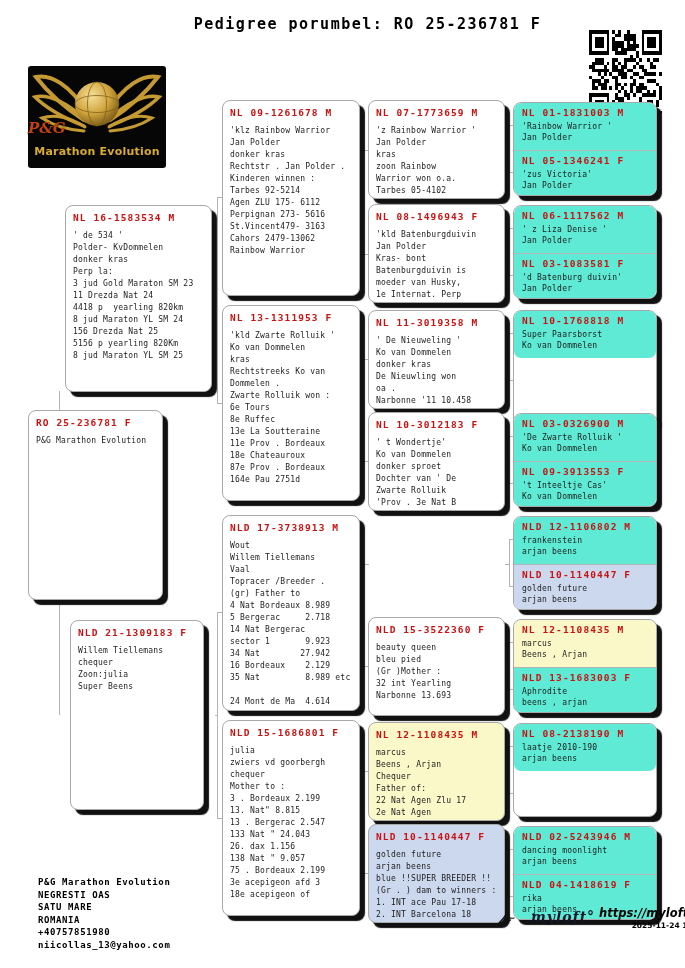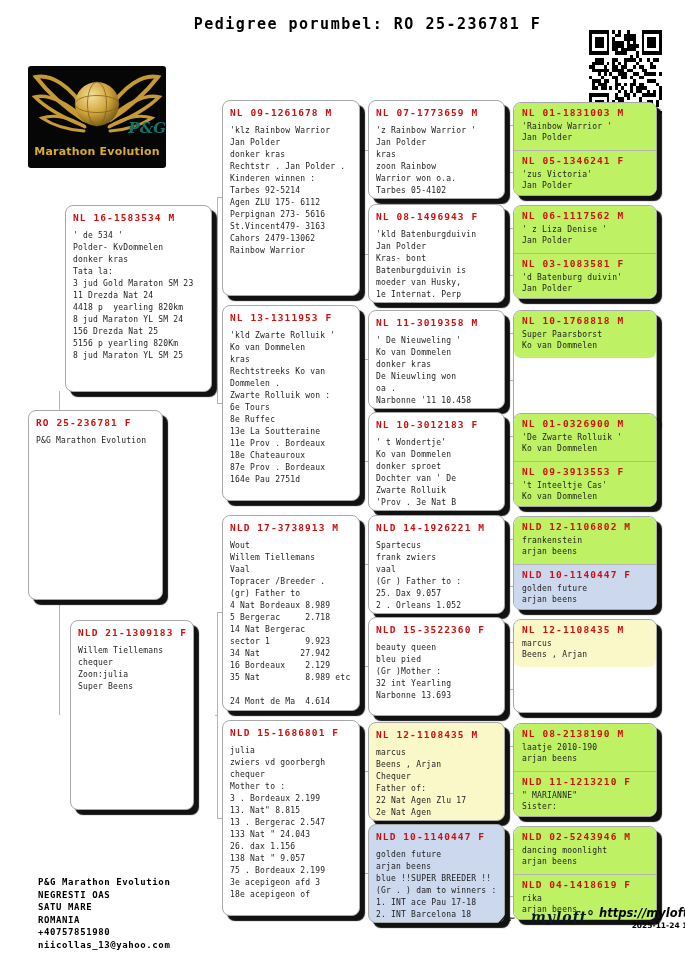--- a/index.html
+++ b/index.html
@@ -8,34 +8,34 @@
   .title{position:absolute;left:50px;top:15px;width:635px;text-align:center;
          font-size:15px;font-weight:bold;letter-spacing:1.5px;color:#000;white-space:pre}
   
   .box,.gbox{position:absolute;background:#fff;border:1px solid #a8a8a8;border-radius:8px;
         box-shadow:5px 5px 1px #111;z-index:2;overflow:hidden;box-sizing:border-box}
   .box{padding:6px 7px 0 7px}
   .ring{font-size:9.5px;font-weight:bold;letter-spacing:1.1px;color:#cc1111;
         margin-bottom:6px;white-space:pre;line-height:12px}
   .body .line{font-size:8px;line-height:12px;letter-spacing:0.2px;color:#1c1c1c;white-space:pre;min-height:12px}
   .gbox{padding:0}
-  .gentry{height:47px;box-sizing:border-box;padding:4px 8px 0 8px;background:#bef264}
+  .gentry{height:47px;box-sizing:border-box;padding:4px 8px 0 8px;background:#5eead4}
   .gentry + .gentry{border-top:1px solid #b5b5b5}
   .gentry:first-child{border-radius:7px 7px 0 0}
   .gentry:last-child{border-radius:0 0 7px 7px}
   .gentry .ring{margin-bottom:2px}
   .gentry .line{line-height:11px;min-height:11px}
   .bg-blue{background:#ccd8ee}
   .bg-yellow{background:#faf7c8}
   .conn{position:absolute;background:#b3b3b3;z-index:1}
   
   .logo{position:absolute;left:28px;top:66px;width:138px;height:102px;background:#060606;
         border-radius:3px;z-index:2}
   .logo svg{position:absolute;left:0;top:0;width:100%;height:100%}
-  .logo-pg{position:absolute;left:0;right:0;top:53px;text-align:right;color:#0f766e;
+  .logo-pg{position:absolute;left:0;right:0;top:53px;text-align:left;color:#c2410c;
         font-family:"DejaVu Serif",serif;font-weight:bold;font-style:italic;font-size:15px;
         text-shadow:0 1px 2px #000;z-index:3}
   .logo-name{position:absolute;left:0;right:0;top:79px;text-align:center;color:#d8ab33;
         font-family:"DejaVu Sans",sans-serif;font-weight:bold;font-size:11px;letter-spacing:0.2px;z-index:3}
   
   .qr{position:absolute;left:589px;top:30px;width:73px;height:88px;z-index:2}
   .qr svg{width:100%;height:100%;fill:#000}
   
   .contact{position:absolute;left:38px;top:876px;z-index:2;color:#000}
   .contact .line{font-size:9px;line-height:12.5px;font-weight:bold;letter-spacing:0.6px;white-space:pre}
@@ -313,31 +313,31 @@
         <div class="line">P&amp;G Marathon Evolution</div>
       </div>
   </div>
 
   <div class="box" style="left:65px;top:205px;width:147px;height:187px">
     <div class="ring">NL 16-1583534 M</div>
     <div class="body">
         <div class="line">' de 534 '</div>
         <div class="line">Polder- KvDommelen</div>
         <div class="line">donker kras</div>
-        <div class="line">Tata la:</div>
+        <div class="line">Perp la:</div>
         <div class="line">3 jud Gold Maraton SM 23</div>
         <div class="line">11 Drezda Nat 24</div>
         <div class="line">4418 p  yearling 820km</div>
         <div class="line">8 jud Maraton YL SM 24</div>
         <div class="line">156 Drezda Nat 25</div>
         <div class="line">5156 p yearling 820Km</div>
         <div class="line">8 jud Maraton YL SM 25</div>
       </div>
   </div>
-  <div class="box" style="left:70px;top:620px;width:124px;height:190px">
+  <div class="box" style="left:70px;top:620px;width:134px;height:190px">
     <div class="ring">NLD 21-1309183 F</div>
     <div class="body">
         <div class="line">Willem Tiellemans</div>
         <div class="line">chequer</div>
         <div class="line">Zoon:julia</div>
         <div class="line">Super Beens</div>
       </div>
   </div>
 
   <div class="box" style="left:222px;top:100px;width:138px;height:196px">
@@ -449,31 +449,20 @@
     <div class="ring">NL 10-3012183 F</div>
     <div class="body">
         <div class="line">' t Wondertje'</div>
         <div class="line">Ko van Dommelen</div>
         <div class="line">donker sproet</div>
         <div class="line">Dochter van ' De</div>
         <div class="line">Zwarte Rolluik</div>
         <div class="line">'Prov . 3e Nat B</div>
       </div>
   </div>
-  <div class="box" style="left:368px;top:515px;width:137px;height:99px">
-    <div class="ring">NLD 14-1926221 M</div>
-    <div class="body">
-        <div class="line">Spartecus</div>
-        <div class="line">frank zwiers</div>
-        <div class="line">vaal</div>
-        <div class="line">(Gr ) Father to :</div>
-        <div class="line">25. Dax 9.057</div>
-        <div class="line">2 . Orleans 1.052</div>
-      </div>
-  </div>
   <div class="box" style="left:368px;top:617px;width:137px;height:99px">
     <div class="ring">NLD 15-3522360 F</div>
     <div class="body">
         <div class="line">beauty queen</div>
         <div class="line">bleu pied</div>
         <div class="line">(Gr )Mother :</div>
         <div class="line">32 int Yearling</div>
         <div class="line">Narbonne 13.693</div>
       </div>
   </div>
@@ -536,21 +525,21 @@
     <div class="gentry">
       <div class="ring">NL 10-1768818 M</div>
       <div class="body">
           <div class="line">Super Paarsborst</div>
           <div class="line">Ko van Dommelen</div>
         </div>
     </div>
   </div>
   <div class="gbox" style="left:513px;top:413px;width:144px;height:94px">
     <div class="gentry">
-      <div class="ring">NL 01-0326900 M</div>
+      <div class="ring">NL 03-0326900 M</div>
       <div class="body">
           <div class="line">'De Zwarte Rolluik '</div>
           <div class="line">Ko van Dommelen</div>
         </div>
     </div>
     <div class="gentry">
       <div class="ring">NL 09-3913553 F</div>
       <div class="body">
           <div class="line">'t Inteeltje Cas'</div>
           <div class="line">Ko van Dommelen</div>
@@ -574,34 +563,34 @@
     </div>
   </div>
   <div class="gbox" style="left:513px;top:619px;width:144px;height:94px">
     <div class="gentry bg-yellow">
       <div class="ring">NL 12-1108435 M</div>
       <div class="body">
           <div class="line">marcus</div>
           <div class="line">Beens , Arjan</div>
         </div>
     </div>
+    <div class="gentry">
+      <div class="ring">NLD 13-1683003 F</div>
+      <div class="body">
+          <div class="line">Aphrodite</div>
+          <div class="line">beens , arjan</div>
+        </div>
+    </div>
   </div>
   <div class="gbox" style="left:513px;top:723px;width:144px;height:94px">
     <div class="gentry">
       <div class="ring">NL 08-2138190 M</div>
       <div class="body">
           <div class="line">laatje 2010-190</div>
           <div class="line">arjan beens</div>
-        </div>
-    </div>
-    <div class="gentry">
-      <div class="ring">NLD 11-1213210 F</div>
-      <div class="body">
-          <div class="line">" MARIANNE"</div>
-          <div class="line">Sister:</div>
         </div>
     </div>
   </div>
   <div class="gbox" style="left:513px;top:826px;width:144px;height:94px">
     <div class="gentry">
       <div class="ring">NLD 02-5243946 M</div>
       <div class="body">
           <div class="line">dancing moonlight</div>
           <div class="line">arjan beens</div>
         </div>

